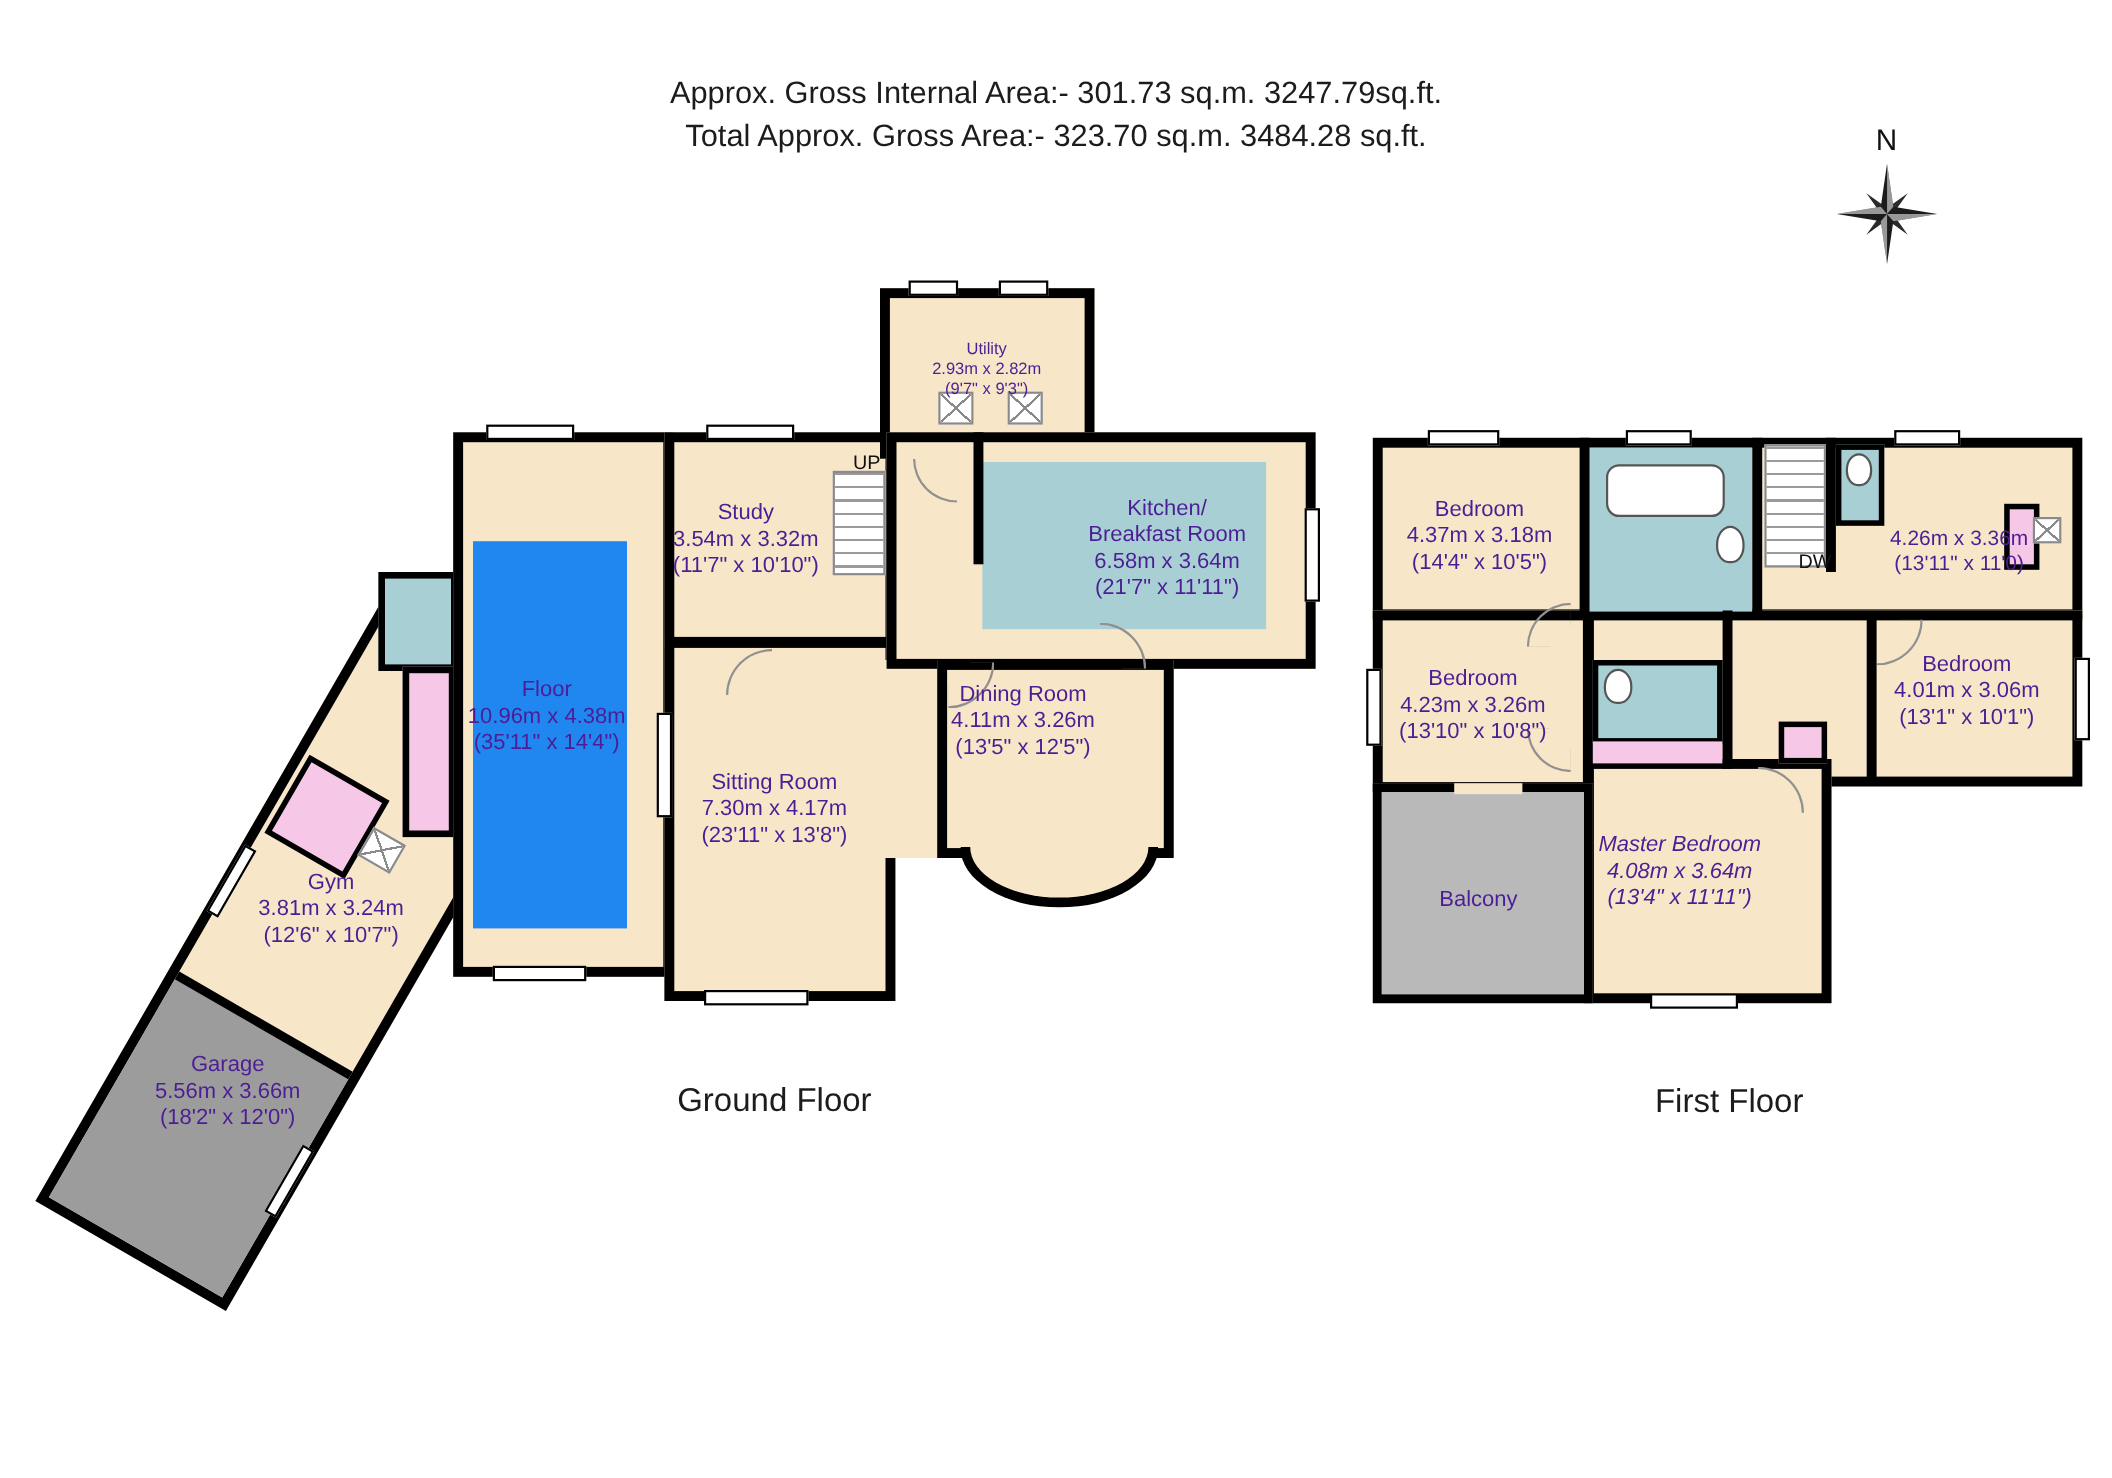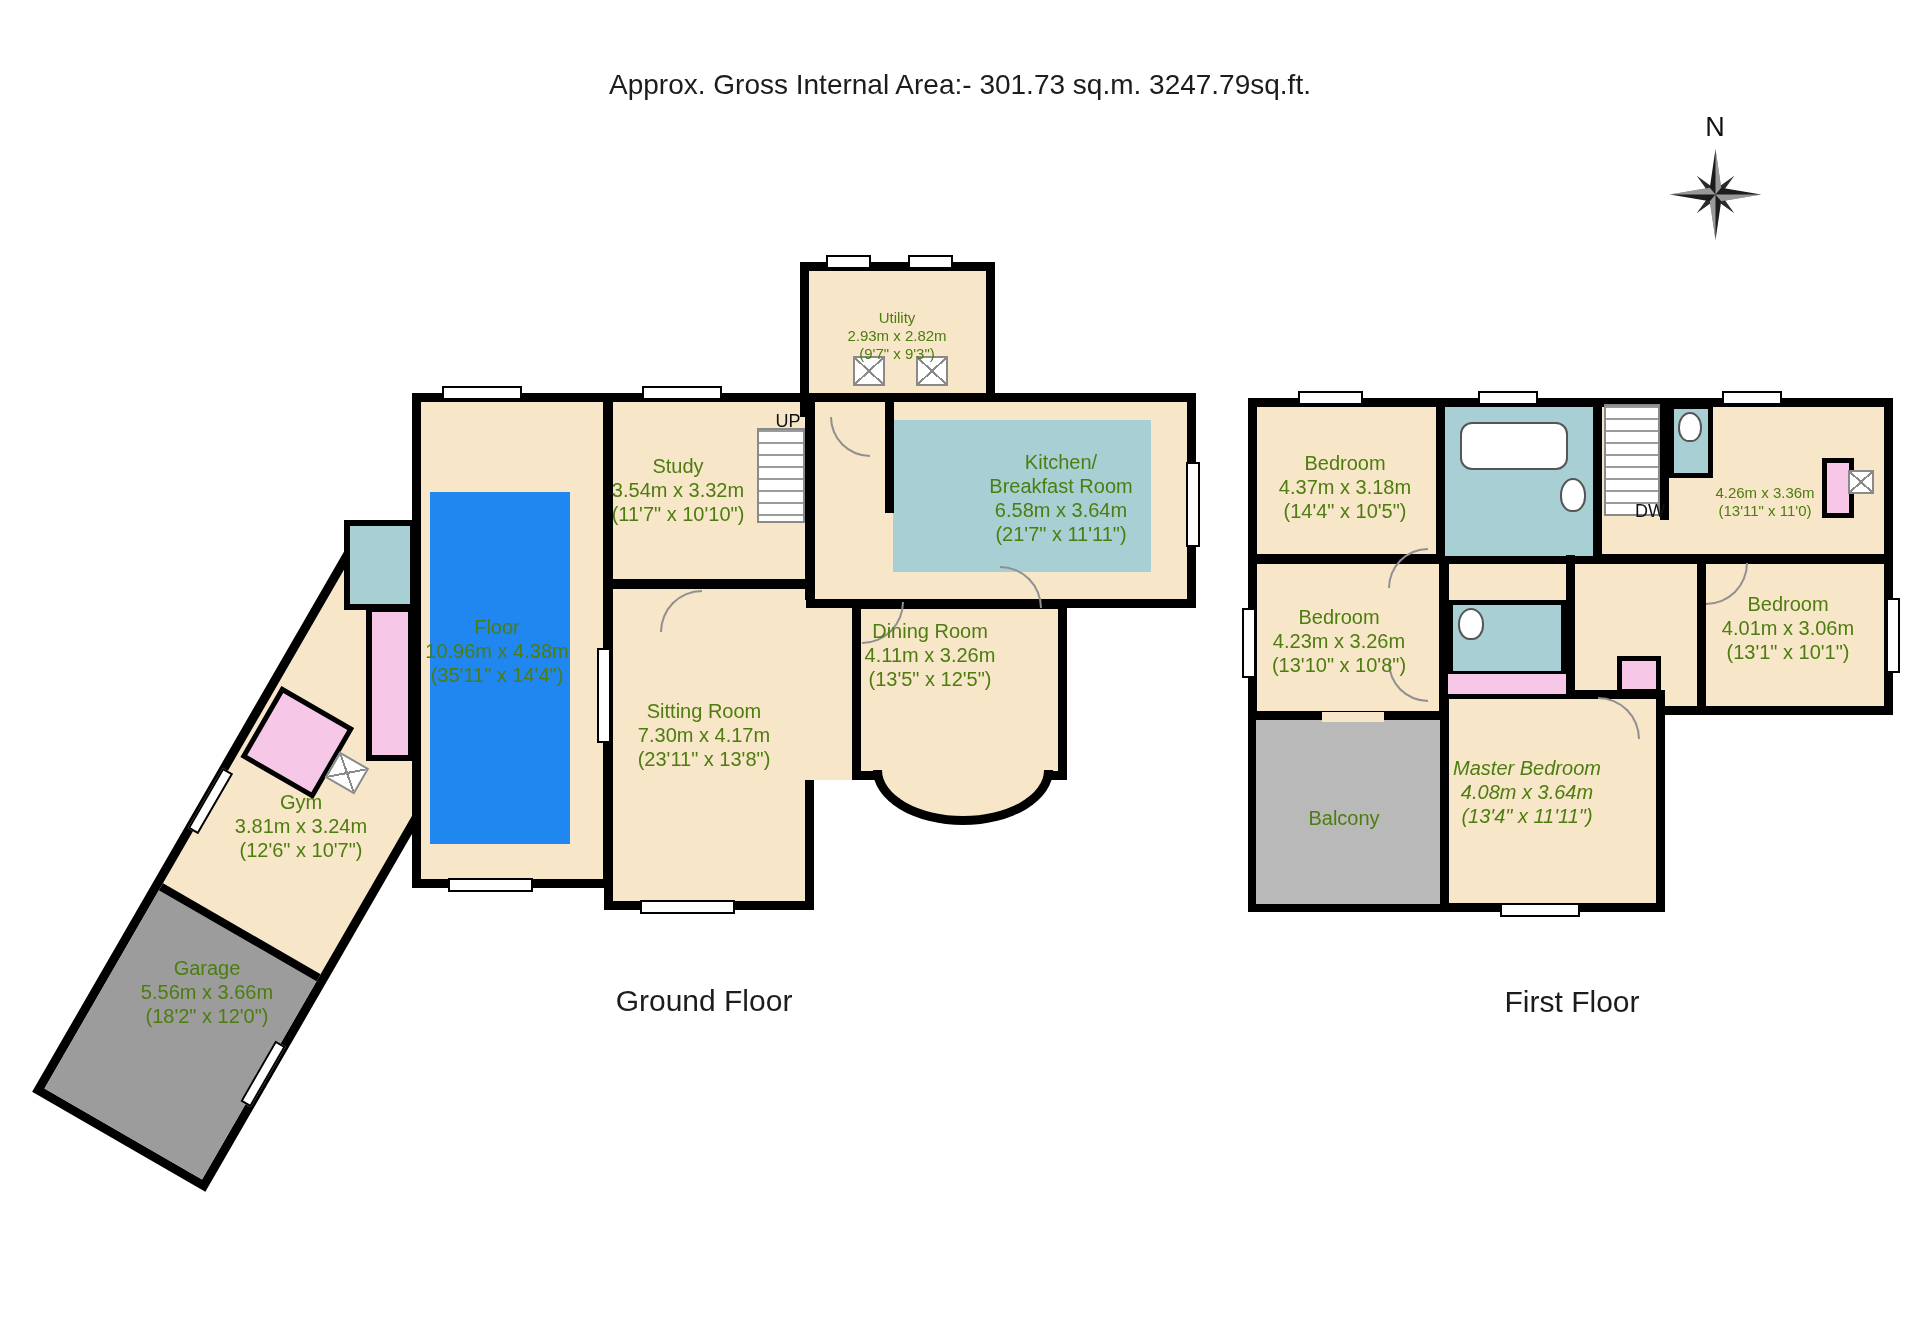--- a/index.html
+++ b/index.html
@@ -25,39 +25,40 @@
   .xbox::before{background:linear-gradient(to top right,transparent calc(50% - 1px),#8a8a8a calc(50% - 1px),#8a8a8a calc(50% + 1px),transparent calc(50% + 1px));}
   .xbox::after{background:linear-gradient(to bottom right,transparent calc(50% - 1px),#8a8a8a calc(50% - 1px),#8a8a8a calc(50% + 1px),transparent calc(50% + 1px));}
   .arc{position:absolute;box-sizing:border-box;border:2px solid #909090;background:transparent;}
   .arc.q1{border-radius:0 100% 0 0;border-left:none;border-bottom:none;}
   .arc.q2{border-radius:100% 0 0 0;border-right:none;border-bottom:none;}
   .arc.q3{border-radius:0 0 0 100%;border-right:none;border-top:none;}
   .arc.q4{border-radius:0 0 100% 0;border-left:none;border-top:none;}
   .fix{position:absolute;box-sizing:border-box;background:#fff;border:2px solid #555;}
   
   .lbl{position:absolute;transform:translate(-50%,-50%);text-align:center;font-size:20px;line-height:1.2;
-       color:#4d7c0f;white-space:nowrap;z-index:30;}
+       color:#4c1d95;white-space:nowrap;z-index:30;}
   .lbl span{display:block;}
   .lbl.small{font-size:15px;}
-  .lbl.mid{font-size:15px;}
+  .lbl.mid{font-size:19px;margin-left:16px;}
   .floor-title{position:absolute;transform:translate(-50%,-50%);font-size:30px;color:#1c1c1c;z-index:30;white-space:nowrap;}
   .tag{position:absolute;transform:translate(-50%,-50%);font-size:18px;color:#111;z-index:30;white-space:nowrap;}
   
   .wing{position:absolute;left:180px;top:540px;width:200px;height:645px;box-sizing:border-box;
         background:#f7e6c8;border:9px solid #000;transform:rotate(30deg);}
   .compass{position:absolute;left:1655px;top:112px;width:120px;height:160px;text-align:center;}
   .compass-n{font-size:27px;color:#111;}
 </style>
 </head>
 <body>
 
 <div class="plan">
 
   <div class="header">
     <div>Approx. Gross Internal Area:- 301.73 sq.m. 3247.79sq.ft.</div>
+    <div>Total Approx. Gross Area:- 323.70 sq.m. 3484.28 sq.ft.</div>
   </div>
 
   <div class="compass">
     <div class="compass-n">N</div>
     <svg width="95" height="95" viewBox="0 0 100 100" style="margin-top:4px;">
       <polygon points="50,22 54,46 78,50 54,54 50,78 46,54 22,50 46,46" fill="#2b2b2b" transform="rotate(45 50 50)"></polygon>
       <polygon points="50,2 56,43 98,50 56,57 50,98 44,57 2,50 44,43" fill="#1c1c1c"></polygon>
       <polygon points="50,2 56,43 50,50" fill="#fff" opacity="0.55"></polygon>
       <polygon points="98,50 56,57 50,50" fill="#fff" opacity="0.55"></polygon>
       <polygon points="50,98 44,57 50,50" fill="#fff" opacity="0.55"></polygon>

